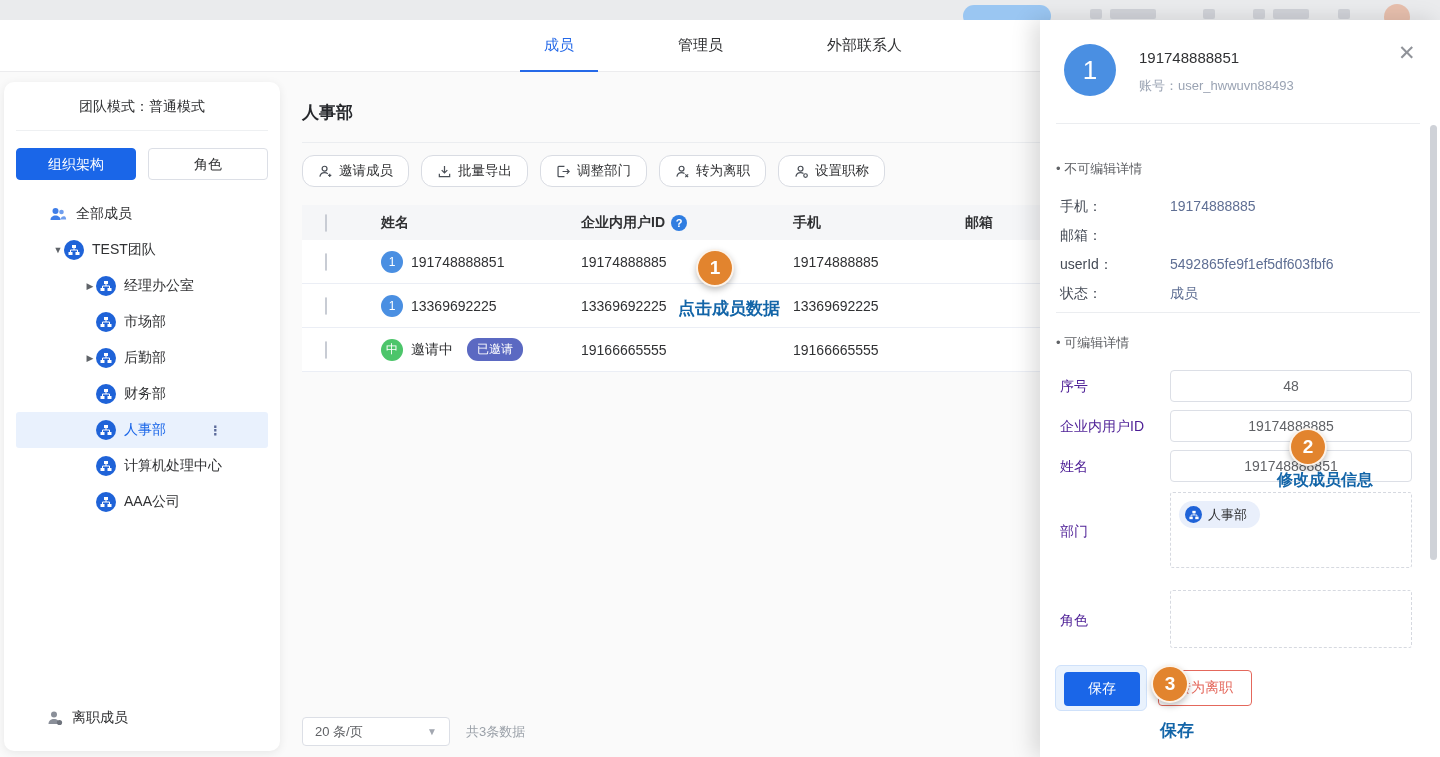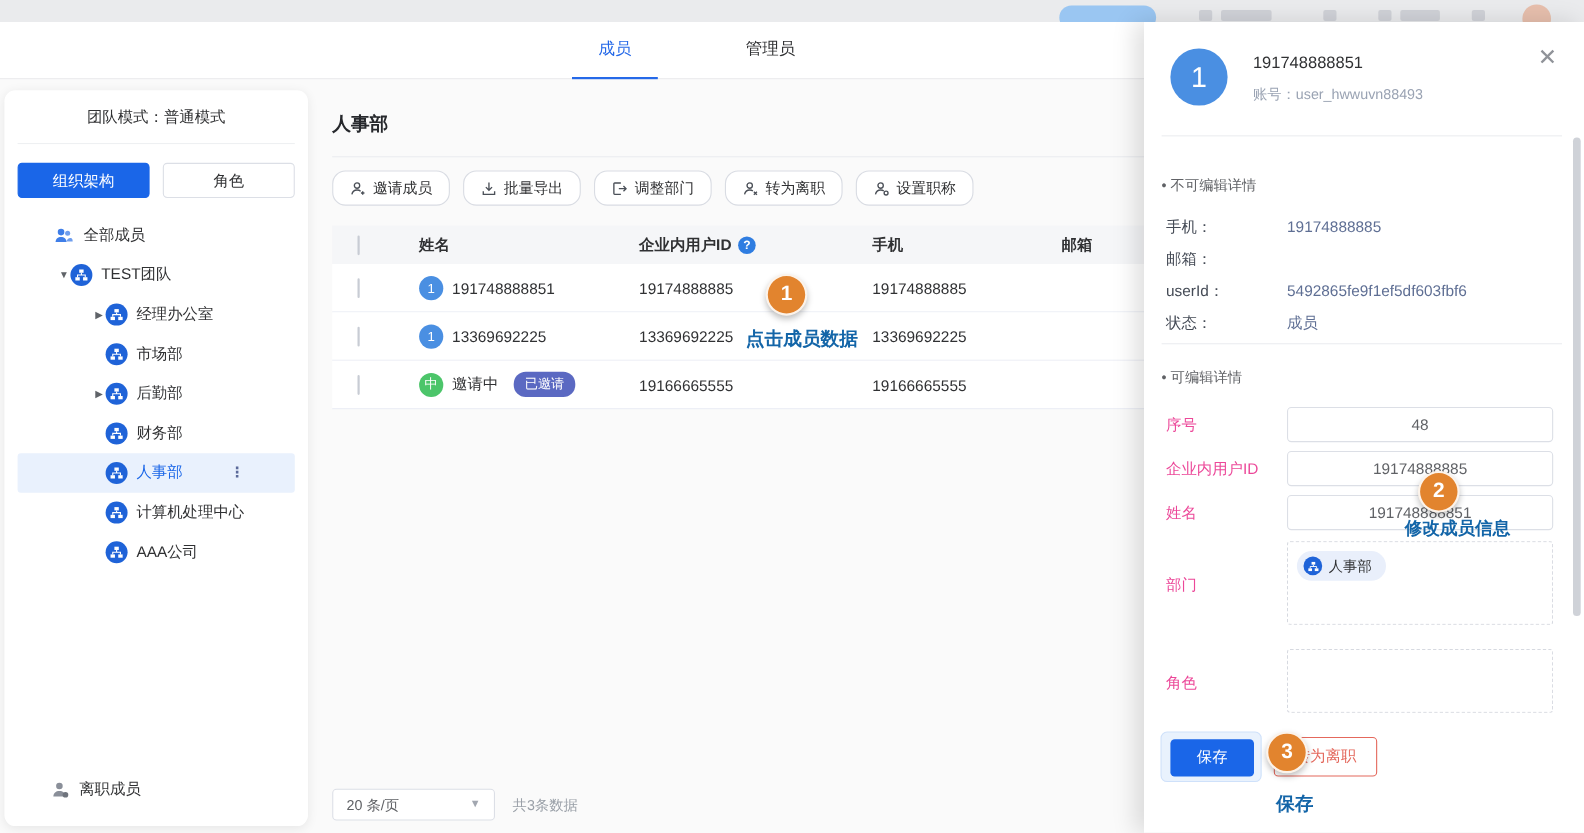--- a/index.html
+++ b/index.html
@@ -66,21 +66,21 @@
   .d-avatar { position:absolute; left:24px; top:24px; width:52px; height:52px; border-radius:50%; background:#4a8fe2; color:#fff; font-size:26px; display:flex; align-items:center; justify-content:center; }
   .d-name { position:absolute; left:99px; top:29px; font-size:15px; color:#303133; }
   .d-account { position:absolute; left:99px; top:57px; font-size:13px; color:#9aa3b3; }
   .d-div1 { position:absolute; left:16px; top:103px; width:364px; border-bottom:1px solid #ebedf0; }
   .d-div2 { position:absolute; left:16px; top:292px; width:364px; border-bottom:1px solid #ebedf0; }
   .sec-title { position:absolute; left:16px; font-size:13px; color:#606266; }
   .sec-title::before { content:"• "; color:#606266; }
   .ro-row { position:absolute; left:20px; width:360px; font-size:14px; }
   .ro-label { display:inline-block; width:110px; color:#454b56; }
   .ro-val { color:#5f6f94; }
-  .f-label { position:absolute; left:20px; font-size:14px; color:#ec4899; }
+  .f-label { position:absolute; left:20px; font-size:14px; color:#4c1d95; }
   .f-input { position:absolute; left:130px; width:242px; height:32px; border:1px solid #dcdfe6; border-radius:4px; padding:0 12px; font-size:14px; color:#606266; font-family:"Liberation Sans","DejaVu Sans",sans-serif; background:#fff;text-align:center; }
   .dashed-box { position:absolute; left:130px; width:242px; border:1px dashed #d6d9e0; border-radius:3px; background:#fff; }
   .dept-tag { display:inline-flex; align-items:center; gap:6px; margin:8px; background:#e9effb; border-radius:14px; height:27px; padding:0 13px 0 6px; font-size:13px; color:#303133; }
   .save-halo { position:absolute; left:15px; top:645px; width:92px; height:46px; background:#e9f2fd; border:1px solid #cfe1fa; border-radius:6px; }
   .save-btn { position:absolute; left:8px; top:6px; width:76px; height:34px; background:#1a66e8; border:none; border-radius:4px; color:#fff; font-size:14px; cursor:pointer; font-family:inherit; }
   .resign-btn { position:absolute; left:118px; top:650px; width:94px; height:36px; background:#fff; border:1px solid #e4685c; border-radius:4px; color:#e4685c; font-size:14px; cursor:pointer; font-family:inherit; }
   .scrollbar { position:absolute; left:390px; top:105px; width:7px; height:435px; background:#cfd2d8; border-radius:4px; cursor:pointer; }
 
   
   .ann-circle { position:absolute; width:38px; height:38px; border-radius:50%; background:#e2842e; border:2px solid rgba(255,255,255,.9); box-shadow:0 3px 6px rgba(0,0,0,.25); color:#fff; font-size:19px; font-weight:bold; display:flex; align-items:center; justify-content:center; z-index:6; }
@@ -97,20 +97,21 @@
   <div class="strip-ico" style="left:1253px;width:12px;"></div>
   <div class="strip-ico" style="left:1273px;width:36px;"></div>
   <div class="strip-ico" style="left:1338px;width:12px;"></div>
   <div class="strip-avatar"></div>
 </div>
 
 <div class="tabbar">
   <div class="tabs">
     <div class="tab active">成员</div>
     <div class="tab">管理员</div>
+    <div class="tab">外部联系人</div>
   </div>
 </div>
 
 <div class="sidebar">
   <div class="side-mode">团队模式：普通模式</div>
   <div class="side-div"></div>
   <div class="side-btns">
     <div class="side-btn active">组织架构</div>
     <div class="side-btn">角色</div>
   </div>

